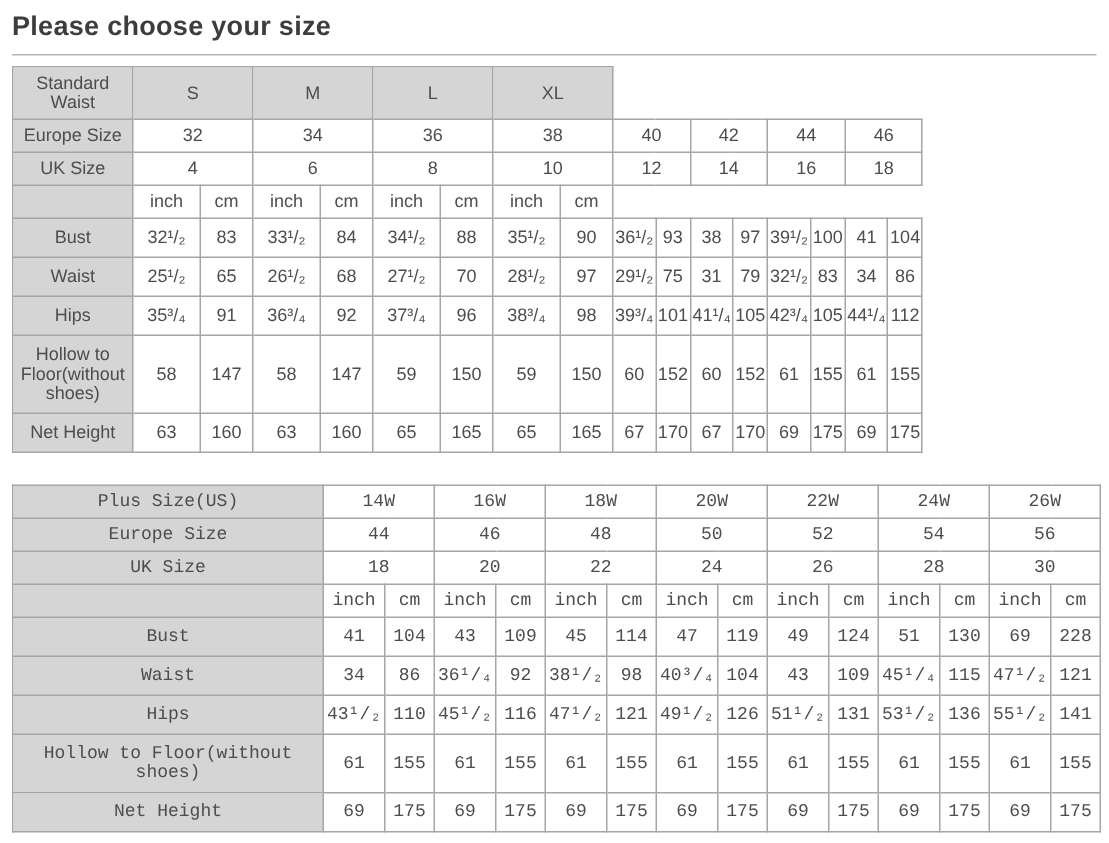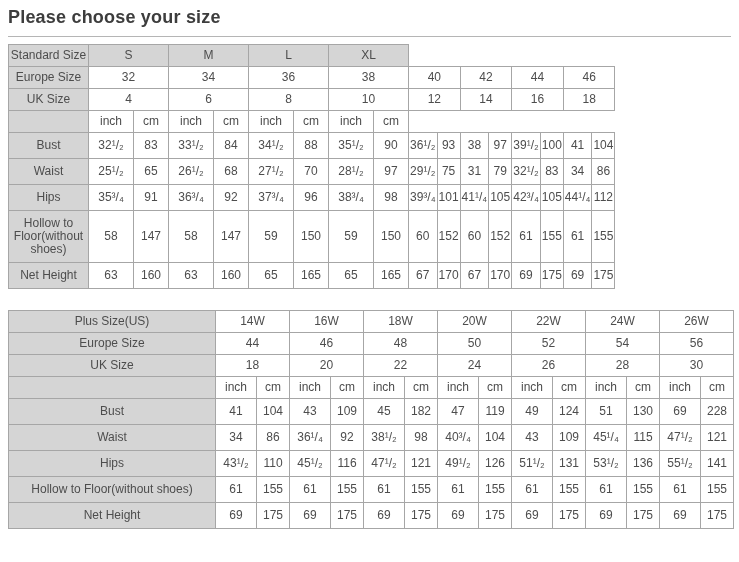--- a/index.html
+++ b/index.html
@@ -12,21 +12,21 @@
   }
   .title{
     font-size:18px;font-weight:700;color:var(--title);
     margin:7px 8px 8px 8px;letter-spacing:.2px;
   }
   .divider{border:none;border-top:1px solid #b5b5b5;margin:0 8px 7px 8px;}
   table.size-table{
     border-collapse:collapse;table-layout:fixed;
     margin:0 0 0 8px;
   }
-  table.plus{margin-top:21px;}
+  table.plus{margin-top:21px;font-family:Liberation Mono, monospace;}
   .size-table th,.size-table td{
     border:1px solid var(--border);
     background:var(--cell-bg);
     font-size:12px;font-weight:400;color:var(--text);
     text-align:center;vertical-align:middle;
     padding:4px 1px;line-height:13px;
     overflow:hidden;
   }
   .size-table .shaded{background:var(--header-bg);}
   .size-table tr.measure-row th,.size-table tr.measure-row td{padding:6px 1px;}
@@ -45,21 +45,21 @@
         <col style="width: 35px;">
         <col style="width: 45px;">
         <col style="width: 35px;">
         <col style="width: 45px;">
         <col style="width: 35px;">
         <col style="width: 45px;">
         <col style="width: 35px;">
       </colgroup>
       <tbody>
         <tr class="header-row">
-          <th class="shaded">Standard Size</th>
+          <th class="shaded">Standard Waist</th>
           <th colspan="2" class="shaded">S</th>
           <th colspan="2" class="shaded">M</th>
           <th colspan="2" class="shaded">L</th>
           <th colspan="2" class="shaded">XL</th>
         </tr>
         <tr class="size-row">
           <th class="shaded">Europe Size</th>
           <td colspan="2">32</td>
           <td colspan="2">34</td>
           <td colspan="2">36</td>
@@ -254,21 +254,21 @@
           <th>inch</th>
           <th>cm</th>
         </tr>
         <tr class="measure-row">
           <th class="shaded">Bust</th>
           <td>41</td>
           <td>104</td>
           <td>43</td>
           <td>109</td>
           <td>45</td>
-          <td>182</td>
+          <td>114</td>
           <td>47</td>
           <td>119</td>
           <td>49</td>
           <td>124</td>
           <td>51</td>
           <td>130</td>
           <td>69</td>
           <td>228</td>
         </tr>
         <tr class="measure-row">

